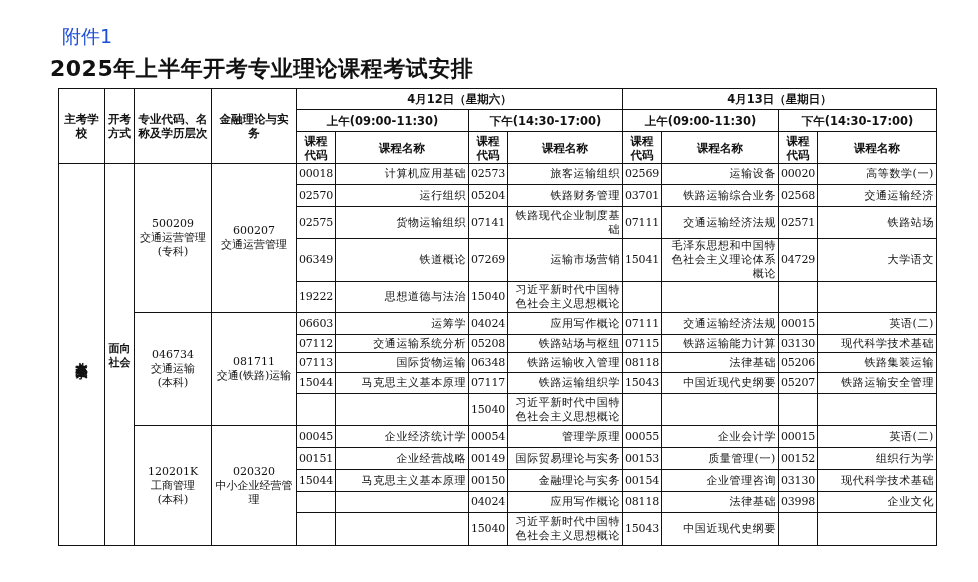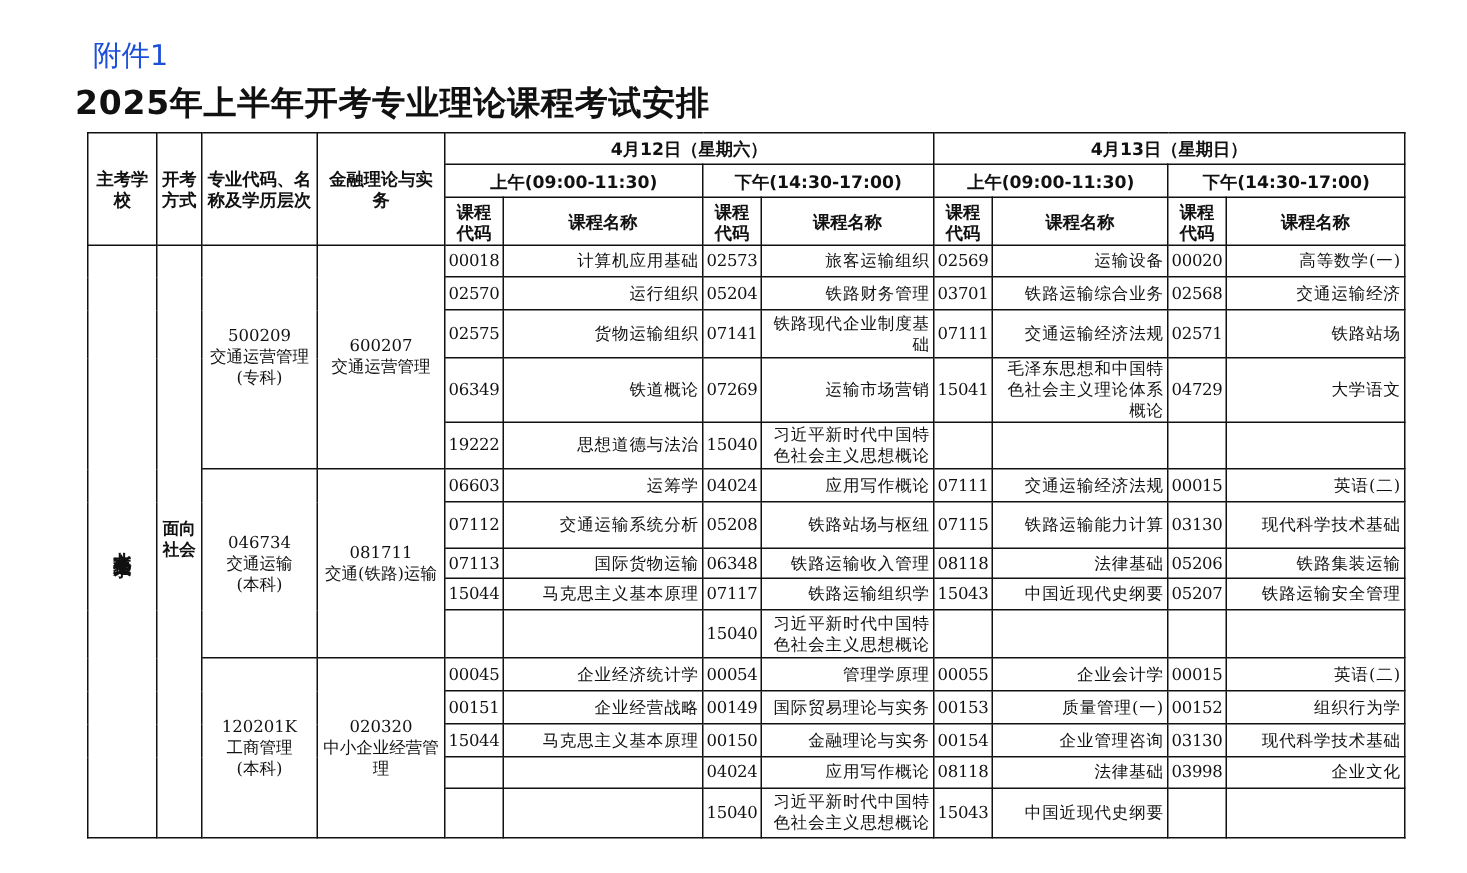--- a/index.html
+++ b/index.html
@@ -9,21 +9,21 @@
             font-size:19px; color:#1d4ed8; }
   .title { position:absolute; left:0; width:978px; top:54px; text-align:left;
            font-family:"DejaVu Sans","Liberation Sans",sans-serif; font-weight:bold; font-size:22px; letter-spacing:0.5px; padding-left:50px; box-sizing:border-box;}
   table.sched { position:absolute; left:58px; top:88px; border-collapse:collapse; table-layout:fixed; }
   table.sched td, table.sched th { border:1.3px solid #111; padding:0 2px; font-size:11px; line-height:14px; vertical-align:middle; overflow:hidden; }
   table.sched th { font-family:"DejaVu Sans","Liberation Sans",sans-serif; font-weight:bold; font-size:11.5px; text-align:center; line-height:14px; }
   .c { text-align:center; }
   .code { text-align:right; padding-left:2px; font-size:11px; letter-spacing:-0.2px; }
   .name { text-align:right; padding-left:4px; letter-spacing:0.6px; }
   .vert { writing-mode:vertical-rl; text-orientation:upright; font-family:"DejaVu Sans","Liberation Sans",sans-serif; font-weight:bold; font-size:12px; letter-spacing:1px; margin:0 auto; }
-  .bold { font-family:Liberation Mono, monospace; font-weight:bold; font-size:12px;margin-left:11px; }
+  .bold { font-family:Liberation Serif, serif; font-weight:bold; font-size:12px;margin-left:11px; }
   .major { text-align:center; font-size:11.5px; line-height:16px; }
 </style>
 </head>
 <body>
 
 <div class="attach">附件1</div>
 <div class="title">2025年上半年开考专业理论课程考试安排</div>
 
 <table class="sched">
   <colgroup>
@@ -142,21 +142,21 @@
         </td>
         <td class="code">06603</td>
         <td class="name">运筹学</td>
         <td class="code">04024</td>
         <td class="name">应用写作概论</td>
         <td class="code">07111</td>
         <td class="name">交通运输经济法规</td>
         <td class="code">00015</td>
         <td class="name">英语(二)</td>
       </tr>
-      <tr style="height:31px">
+      <tr style="height:18px">
         <td class="code">07112</td>
         <td class="name">交通运输系统分析</td>
         <td class="code">05208</td>
         <td class="name">铁路站场与枢纽</td>
         <td class="code">07115</td>
         <td class="name">铁路运输能力计算</td>
         <td class="code">03130</td>
         <td class="name">现代科学技术基础</td>
       </tr>
       <tr style="height:20px">

